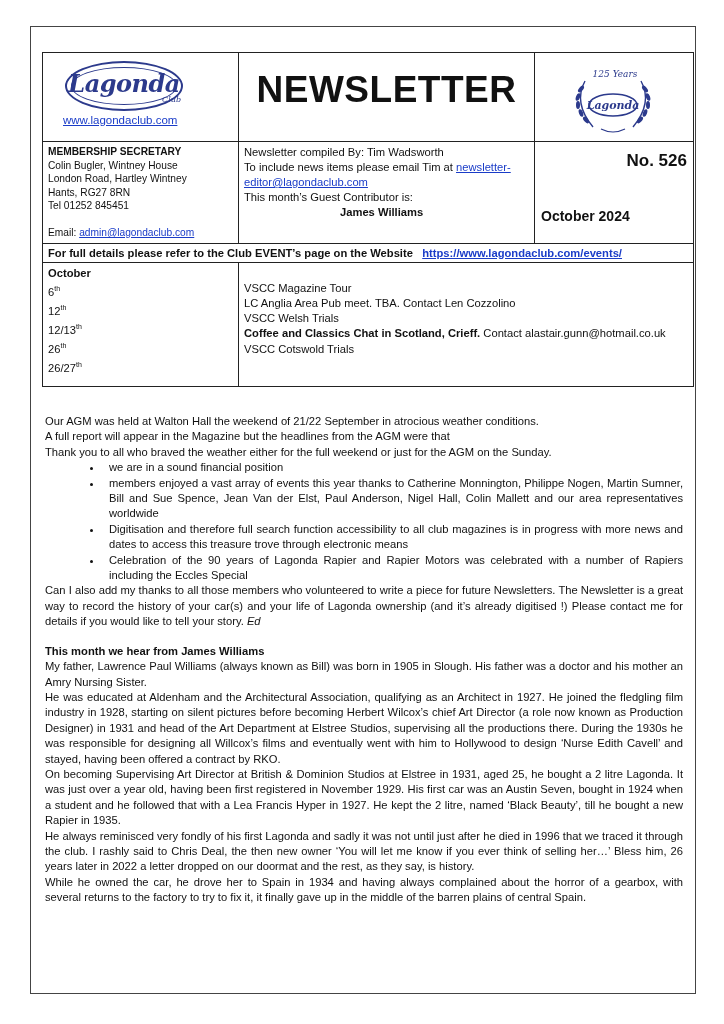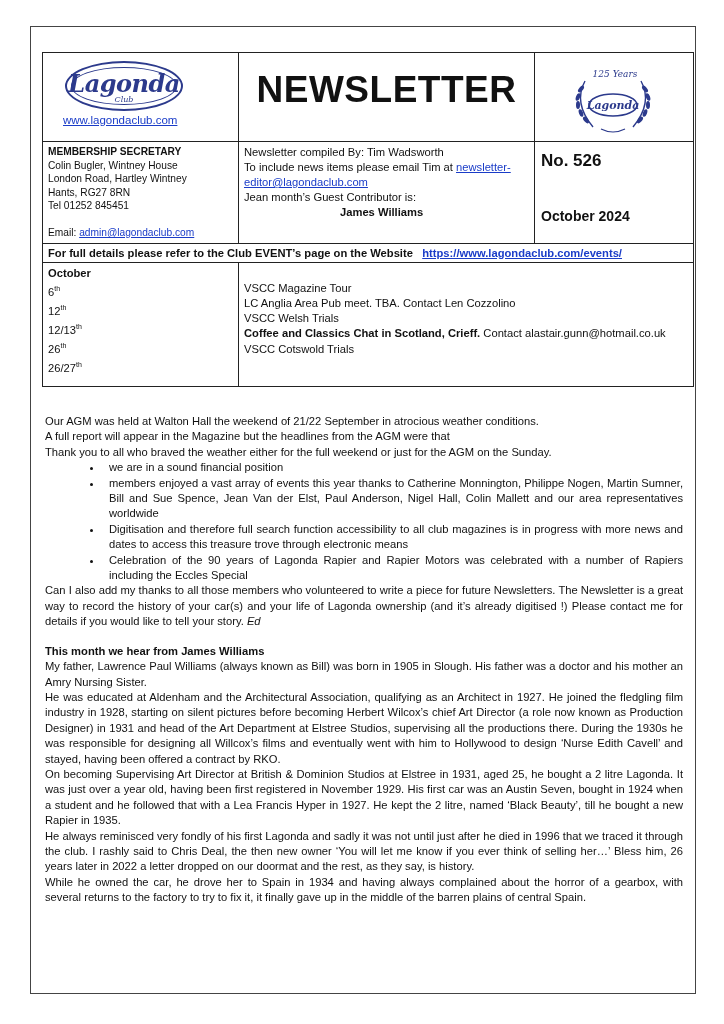--- a/index.html
+++ b/index.html
@@ -12,31 +12,31 @@
     .logo-cell { width: 185px; height: 88px; position: relative; }
     .title-cell { height: 88px; position: relative; text-align: center; margin-top: 33px; }
     .crest-cell { width: 158px; position: relative; }
     .logo-oval { position: absolute; left: 22px; top: 8px; width: 118px; height: 50px;
       border: 2.5px solid #2c3a8c; border-radius: 50%; box-sizing: border-box; }
     .logo-oval-inner { position: absolute; left: 4px; top: 4px; right: 4px; bottom: 4px;
       border: 1px solid #2c3a8c; border-radius: 50%; }
     .logo-text { position: absolute; left: 0; right: 0; top: 6px; text-align: center;
       font-family: "DejaVu Serif", serif; font-style: italic; font-weight: bold;
       font-size: 24px; color: #2c3a8c; letter-spacing: -0.5px; }
-    .logo-sub { position: absolute; left: 0; right: 0; top: 32px; text-align: center;
+    .logo-sub { position: absolute; left: 0; right: 0; top: 32px; text-align: right;
       font-family: "DejaVu Serif", serif; font-style: italic; font-size: 8px; color: #2c3a8c; }
     .site-link { position: absolute; left: 20px; top: 61px; font-size: 11.5px; color: #1a3cc8; text-decoration: underline; }
     .newsletter-title { position: absolute; left: 0; right: 0; top: 16px; font-size: 37px;
       font-weight: bold; color: #111; letter-spacing: 0.5px; }
     .crest { position: absolute; left: 28px; top: 10px; width: 100px; height: 75px; }
     .secretary-cell { width: 185px; padding: 3px 5px !important; font-size: 10.2px; line-height: 13.6px; }
     .sec-title { font-weight: bold; }
     .compiled-cell { padding: 3px 5px !important; font-size: 11.2px; line-height: 15px; }
     .issue-cell { padding: 3px 6px !important; position: relative; }
-    .issue-no { font-size: 17px; font-weight: bold; margin-top: 6px; }
+    .issue-no { font-size: 17px; font-weight: bold; margin-top: 6px; text-align: right; }
     .issue-date { font-size: 14px; font-weight: bold; position: absolute; top: 66px; left: 6px; }
     .link { color: #1a3cc8; text-decoration: underline; }
     .full-row { padding: 3px 5px !important; font-size: 11.2px; font-weight: bold; }
     .events-left { padding: 3px 5px !important; font-size: 11.2px; line-height: 15.2px; }
     .events-right { padding: 3px 5px !important; font-size: 11.2px; line-height: 15.2px; }
     .event-date sup { font-size: 7px; }
     .body-text { position: absolute; left: 45px; top: 414px; width: 638px; font-size: 11.2px; line-height: 15.4px; }
     .body-text p { margin: 0; }
     .b { font-weight: bold; }
     .bullets { margin: 0; padding-left: 58px; }
@@ -94,21 +94,21 @@
       <div>Colin Bugler, Wintney House</div>
       <div>London Road, Hartley Wintney</div>
       <div>Hants, RG27 8RN</div>
       <div>Tel 01252 845451</div>
       <div style="height:13px"></div>
       <div><span>Email: </span><a class="link">admin@lagondaclub.com</a></div>
     </td>
     <td class="compiled-cell">
       <div>Newsletter compiled By:  Tim Wadsworth</div>
       <div><span>To include news items please email Tim at </span><a class="link">newsletter-editor@lagondaclub.com</a></div>
-      <div>Jean month’s Guest Contributor is:</div>
+      <div>This month’s Guest Contributor is:</div>
       <div class="b" style="padding-left:96px">James Williams</div>
     </td>
     <td class="issue-cell">
       <div class="issue-no">No.  526</div>
       <div class="issue-date">October 2024</div>
     </td>
   </tr>
   <tr>
     <td colspan="3" class="full-row">
       <span>For full details please refer to the Club EVENT’s page on the Website</span>&nbsp;&nbsp;

